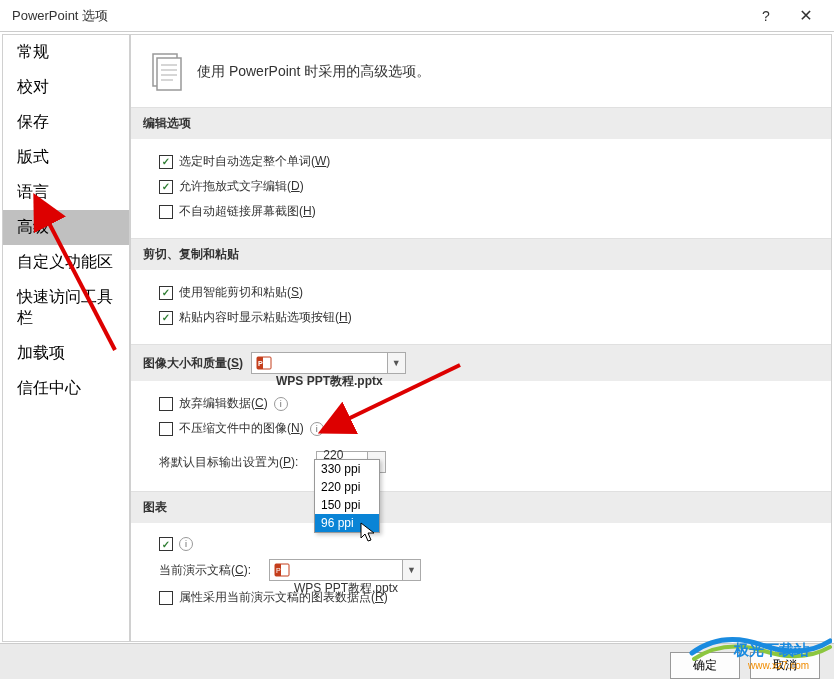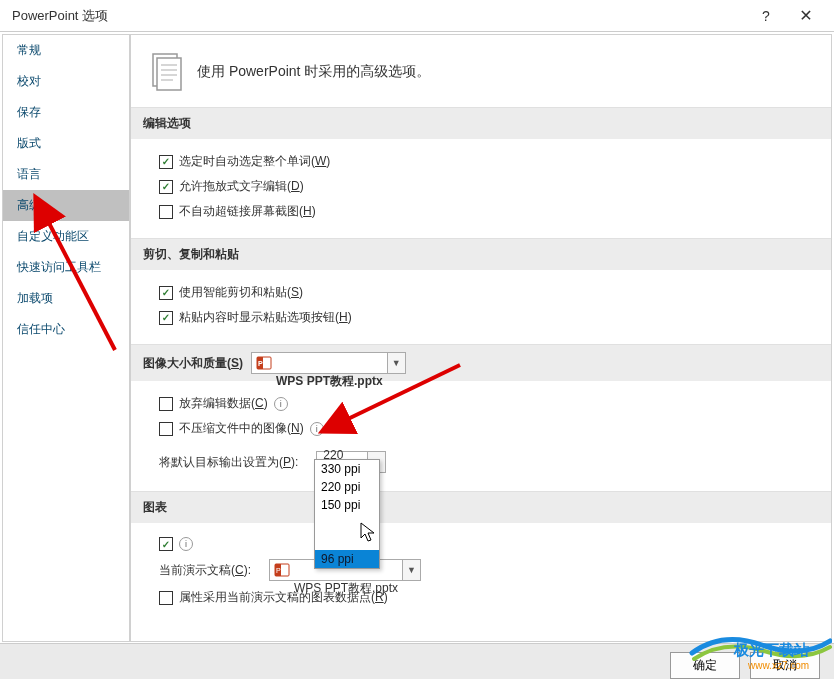--- a/index.html
+++ b/index.html
@@ -6,21 +6,21 @@
 body { background: #fff; width: 834px; height: 679px; position: relative; overflow: hidden; }
 
 .title-bar { height: 32px; display: flex; align-items: center; padding: 0 8px 0 12px; border-bottom: 1px solid #ccc; }
 .title-bar .title { font-size: 13px; color: #333; flex: 1; }
 .title-bar .tb-btn { width: 40px; text-align: center; font-size: 14px; color: #333; cursor: pointer; }
 .title-bar .tb-btn.close { font-size: 16px; }
 
 .dialog-body { display: flex; height: 612px; border-top: none; position: relative; }
 
 .sidebar { width: 128px; border: 1px solid #d0d0d0; border-right: 1px solid #d0d0d0; margin: 2px 0 2px 2px; background: #fff; }
-.sidebar-item { padding: 7px 14px; font-size: 12px; color: #0c4a6e; cursor: pointer; }
+.sidebar-item { padding: 7px 14px; font-size: 16px; color: #000000; cursor: pointer; }
 .sidebar-item.sel { background: #c0c0c0; }
 
 .content { flex: 1; border: 1px solid #d0d0d0; margin: 2px 2px 2px 0; overflow-y: auto; padding: 0; }
 
 .hdr-row { display: flex; align-items: center; padding: 16px 18px 14px 18px; gap: 12px; }
 .hdr-text { font-size: 14px; color: #333; }
 
 .section-header { background: #ececec; padding: 7px 12px; font-size: 12px; color: #333; font-weight: bold; border-top: 1px solid #e0e0e0; }
 .section-body { padding: 10px 18px 14px 28px; }
 
@@ -40,21 +40,21 @@
 .file-combo .ficon { width: 16px; height: 16px; margin: 0 4px; }
 .file-combo .ftext { font-size: 12px; padding: 0 4px 0 0; margin-top: 36px; }
 .file-combo .fbtn { width: 18px; border-left: 1px solid #aaa; text-align: center; font-size: 9px; color: #555; height: 100%; display: flex; align-items: center; justify-content: center; background: #f5f5f5; }
 
 .ppi-combo { display: inline-flex; align-items: center; border: 1px solid #aaa; height: 22px; }
 .ppi-combo .ptext { font-size: 12px; padding: 2px 6px; width: 50px; }
 .ppi-combo .pbtn { width: 18px; border-left: 1px solid #aaa; text-align: center; font-size: 9px; color: #555; height: 100%; display: flex; align-items: center; justify-content: center; background: #f5f5f5; }
 
 .ppi-dropdown { position: absolute; border: 1px solid #999; background: #fff; width: 66px; box-shadow: 2px 2px 4px rgba(0,0,0,0.2); z-index: 10; }
 .ppi-item { padding: 2px 6px; font-size: 12px; cursor: pointer; }
-.ppi-item.sel { background: #0a84d6; color: #0f172a; margin-top: 36px; }
+.ppi-item.sel { background: #0a84d6; color: #ffffff; }
 
 .cursor-arrow { position: absolute; z-index: 20; pointer-events: none; }
 
 .footer { position: absolute; bottom: 0; right: 0; left: 0; height: 36px; background: #eaeaea; border-top: 1px solid #ccc; display: flex; align-items: flex-end; justify-content: flex-end; gap: 10px; padding: 0 14px; }
 .btn { border: 1px solid #999; background: #fdfdfd; font-size: 12px; padding: 4px 22px; cursor: pointer; }
 
 .watermark { position: absolute; right: 2px; bottom: 2px; z-index: 30; font-family: "Microsoft YaHei"; }
 
 .red-arrow { position: absolute; z-index: 5; pointer-events: none; }
 

